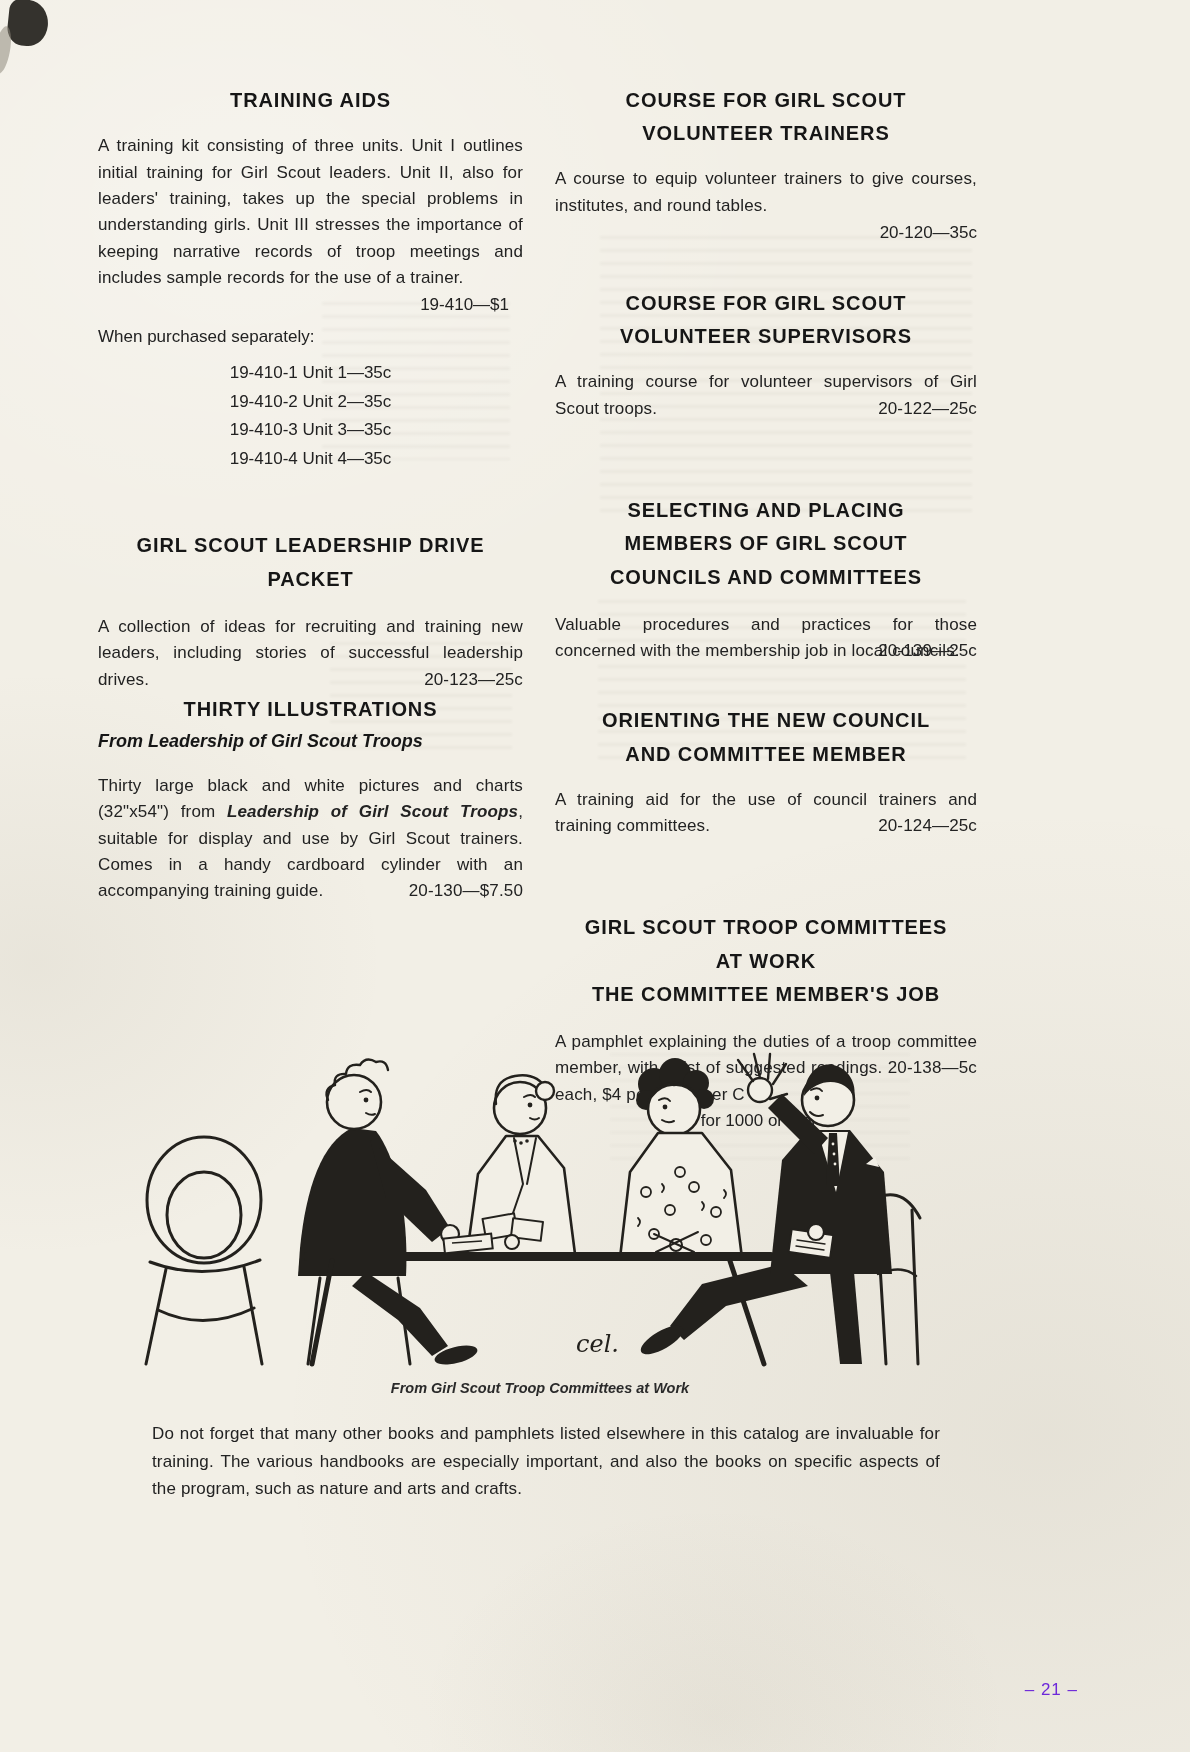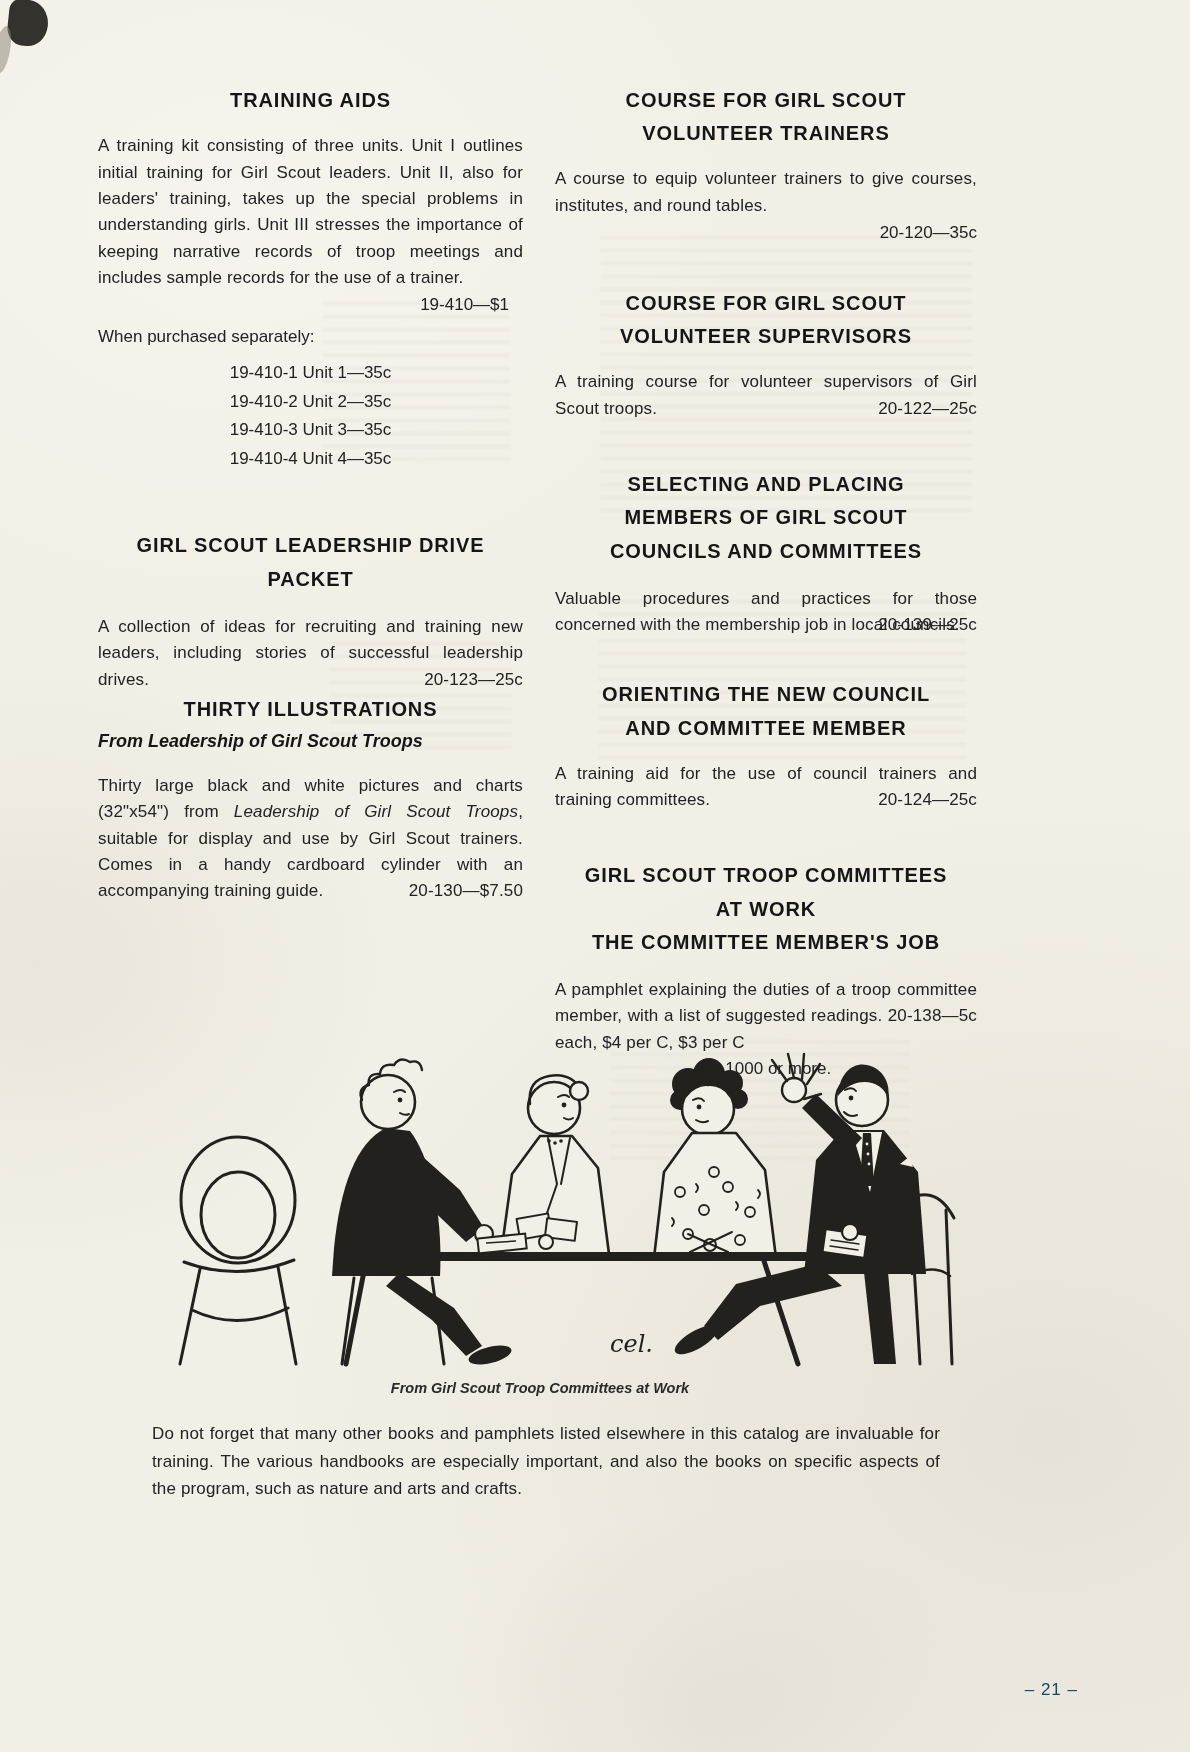--- a/index.html
+++ b/index.html
@@ -54,32 +54,32 @@
   .price-line-right { font-size:17px; text-align:right; margin-top:4px; }
   .pad-r { padding-right:14px; }
   .center-line { font-size:17px; text-align:center; line-height:1.55; }
   .units { margin-top:12px; font-size:17px; line-height:1.68; text-align:center; }
   .sep-label { font-size:17px; margin-top:12px; }
 
   .mb16 { margin-bottom:16px; }
   .mb18 { margin-bottom:18px; }
   .mt40 { margin-top:40px; }
   .mt44 { margin-top:44px; }
-  .mt46 { margin-top:46px; }
+  .mt46 { margin-top:72px; }
   .mt56 { margin-top:56px; }
   .mt62 { }
 
-  .illustration { position:absolute; top:1012px; left:148px; width:820px; height:360px; }
+  .illustration { position:absolute; top:1012px; left:114px; width:820px; height:360px; }
   .caption { position:absolute; top:1380px; left:130px; width:820px;
     text-align:center; font-style:italic; font-size:14.5px; color:#2a2a2a;font-weight:bold; }
   .footer-note { position:absolute; top:1420px; left:152px; width:788px;
     font-size:17px; line-height:1.62; text-align:justify; letter-spacing:.15px; }
   .page-number { position:absolute; top:1680px; right:112px; font-size:17px;
-    letter-spacing:1px; color:#0c4a6e; }
-  .ital { font-style:italic; }
+    letter-spacing:1px; color:#6d28d9; }
+  .ital { font-style:italic;font-weight:bold; }
 </style>
 </head>
 <body>
 
 <div class="paper-texture"></div>
 <div class="mark1"></div>
 <div class="mark2"></div>
 <div class="ghost g1"></div>
 <div class="ghost g2"></div>
 <div class="ghost g3"></div>

